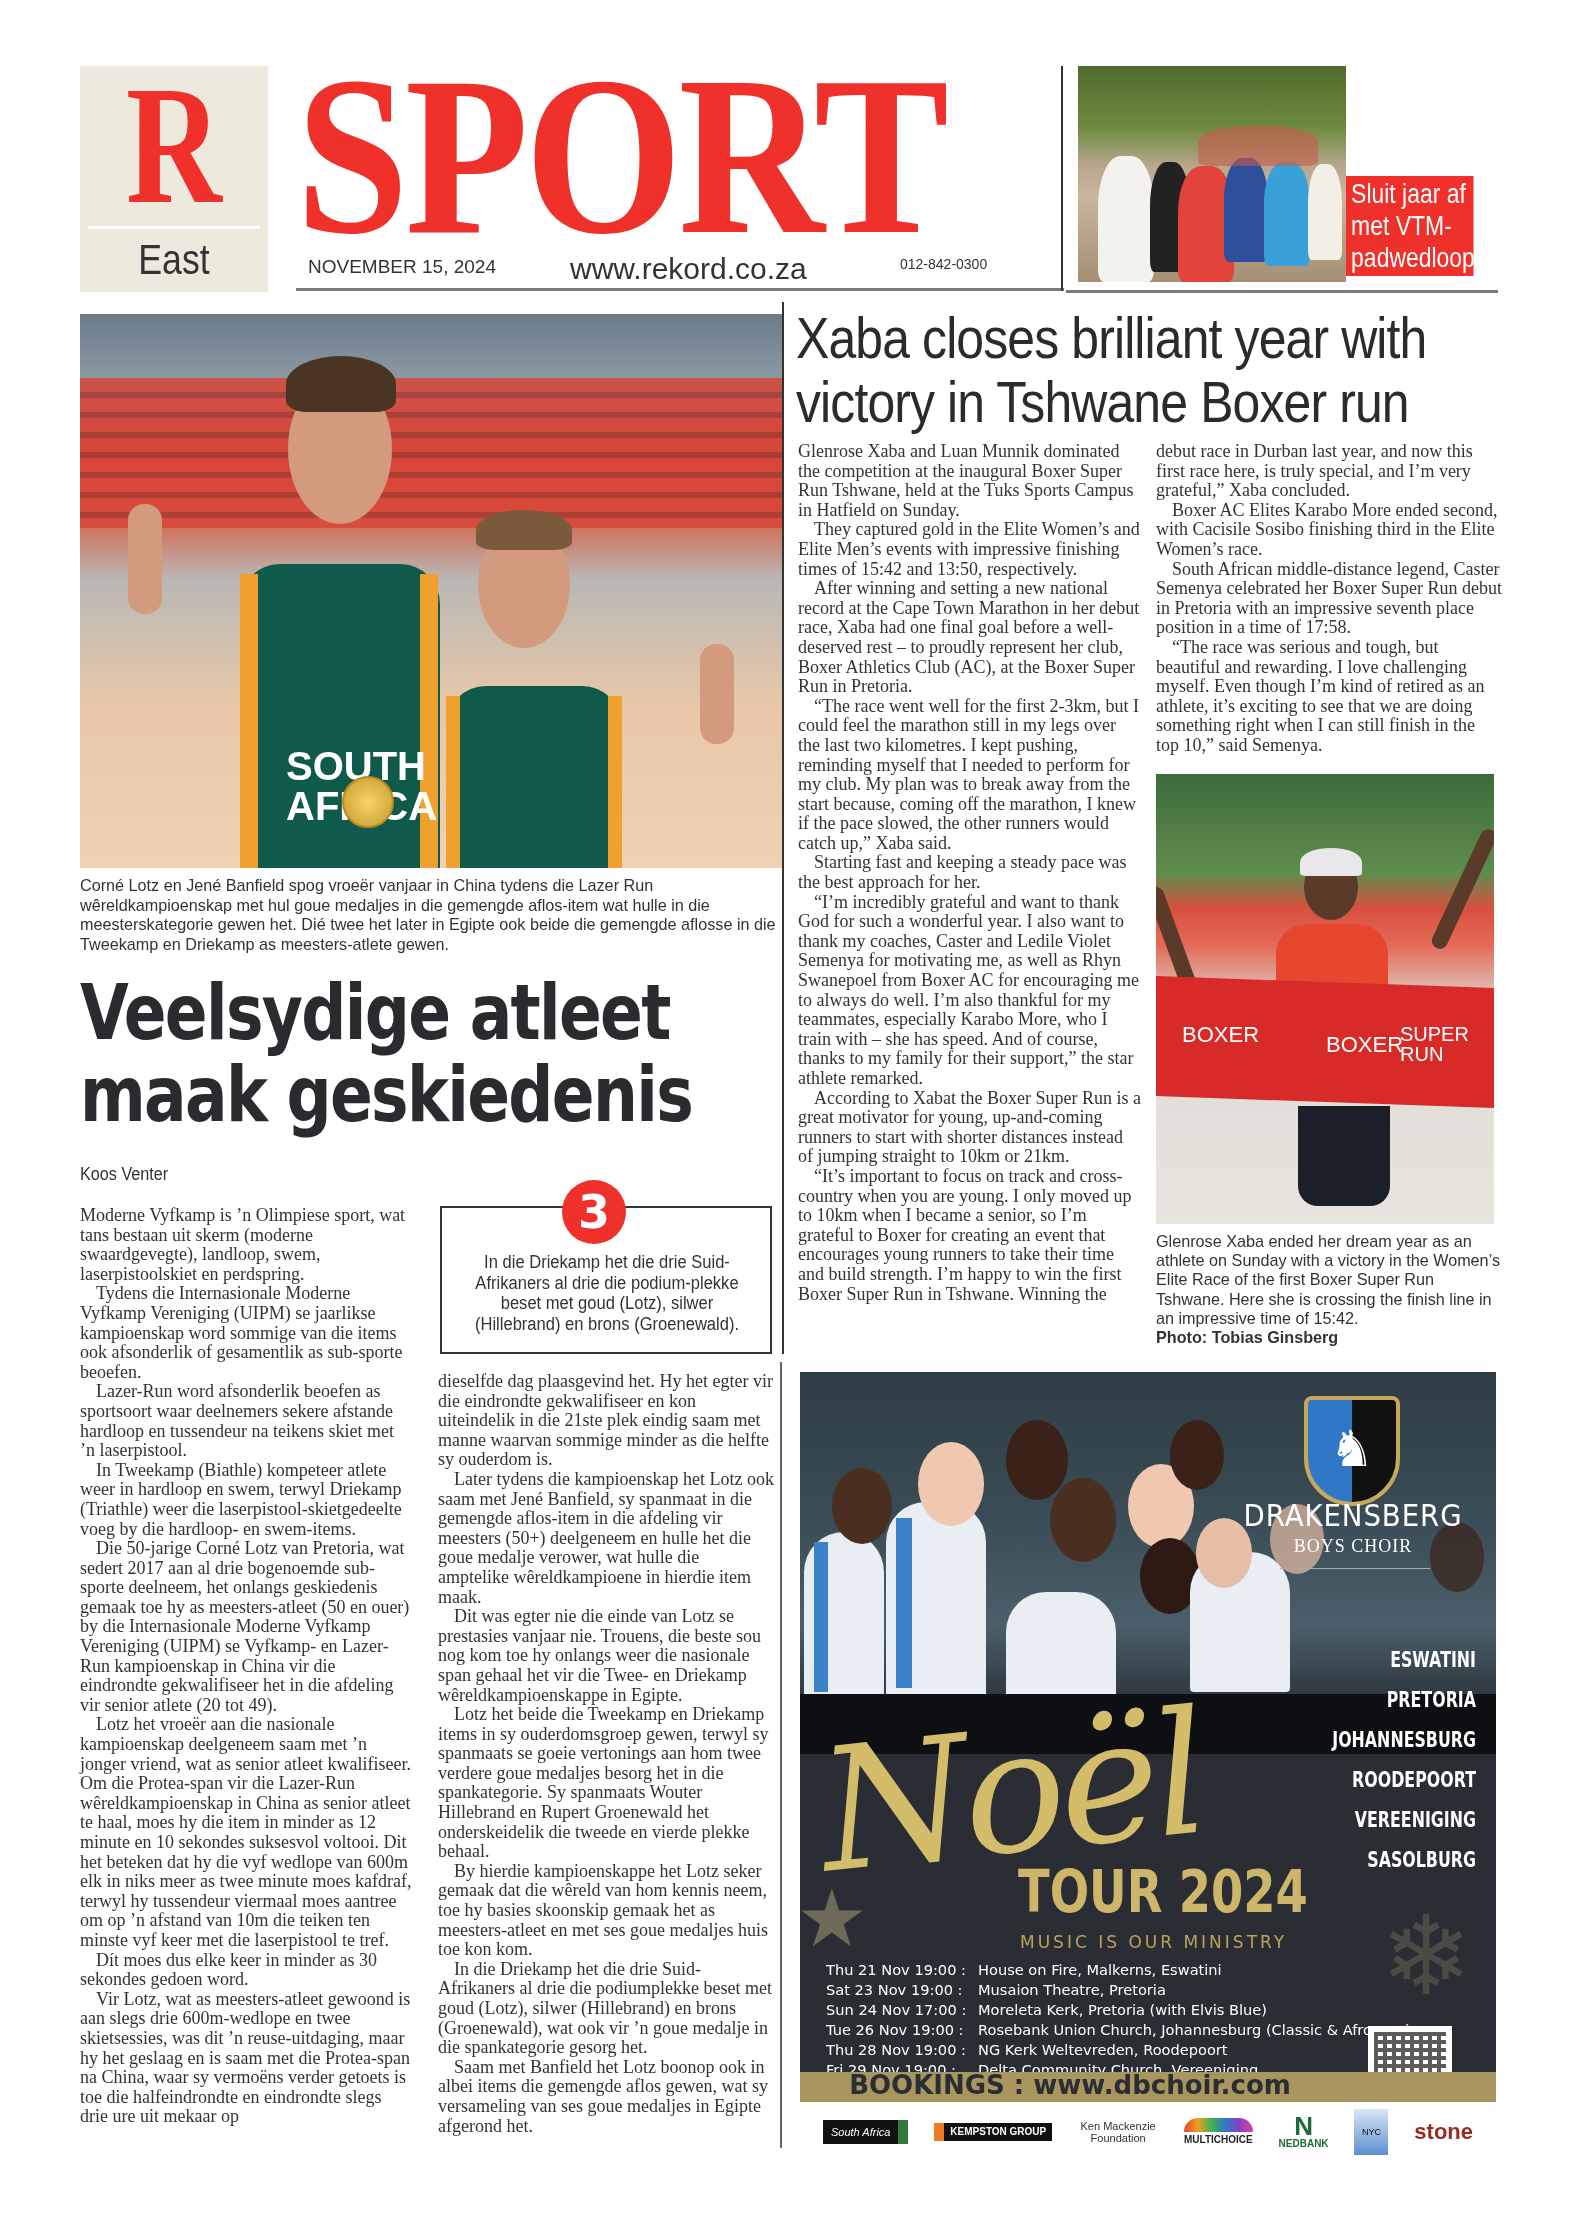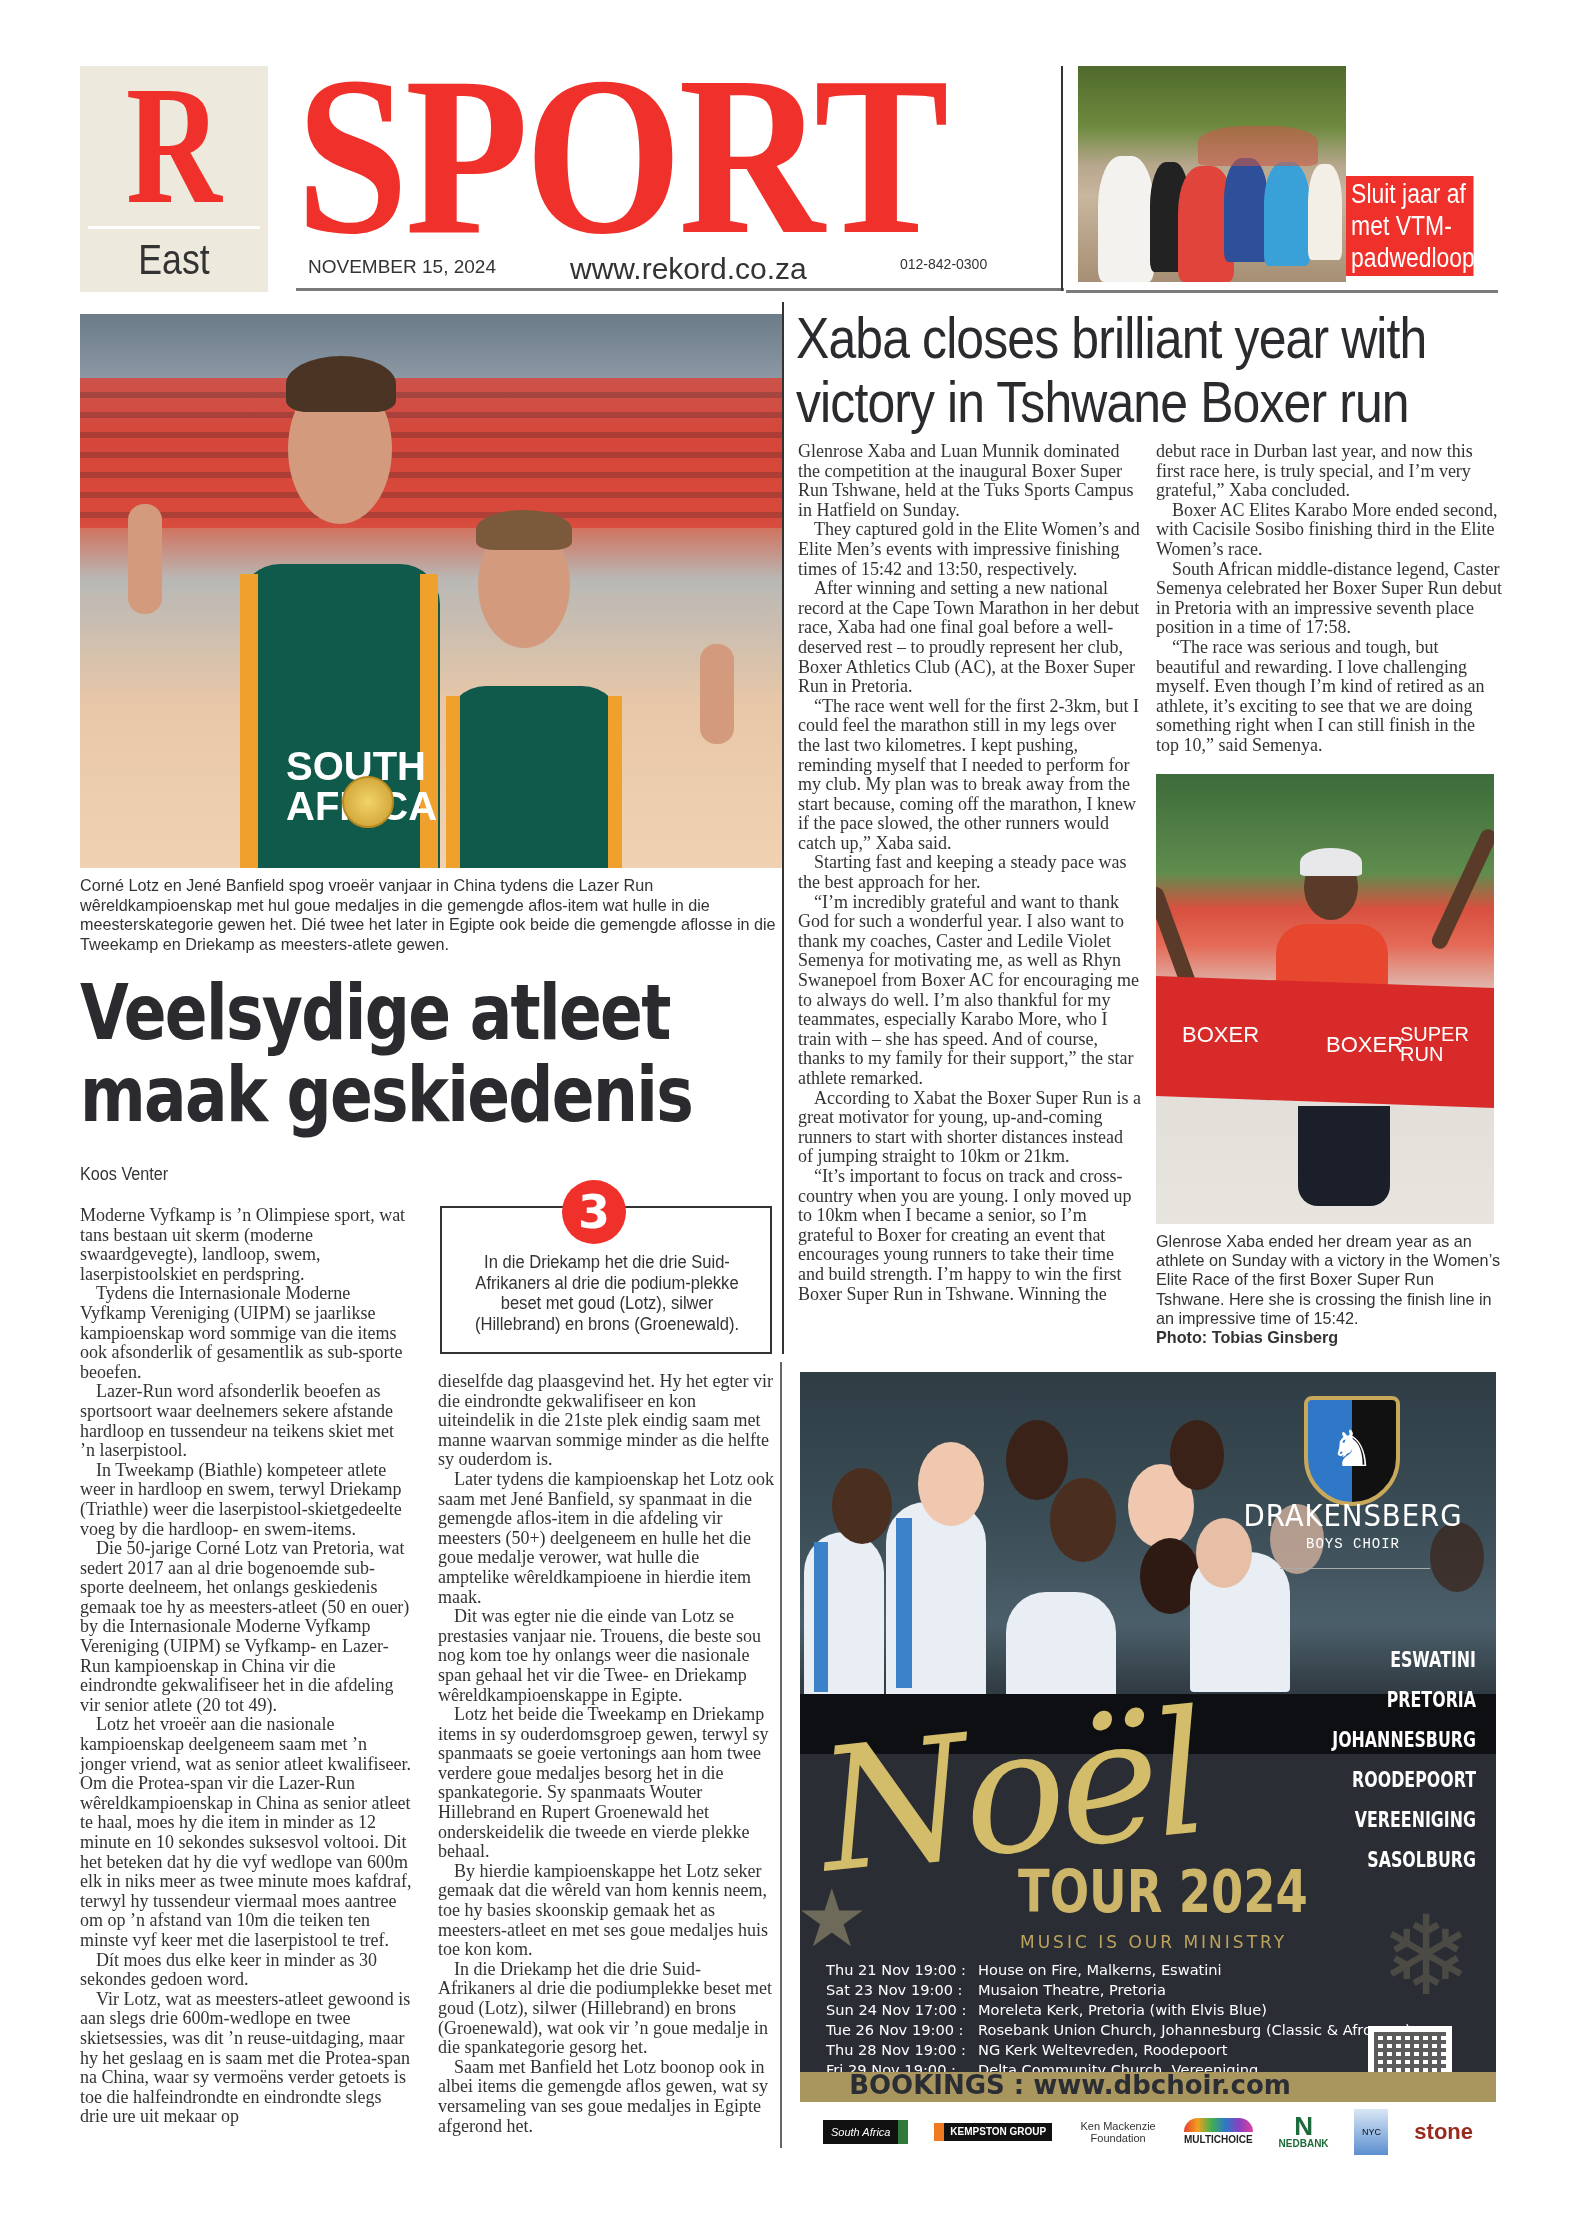--- a/index.html
+++ b/index.html
@@ -103,21 +103,21 @@
   .ad-photo .boy { position: absolute; background: #e9eef4; border-radius: 40px 40px 4px 4px; }
   .ad-photo .vest { position: absolute; background: #3b82c8; }
   .ad-photo .face { position: absolute; border-radius: 50%; }
   .ad-photo .piano { position: absolute; left: 0; right: 0; top: 322px; height: 60px; background: #0e0f12; }
   .ad-shield { position: absolute; left: 504px; top: 24px; width: 96px; height: 110px;
     background: linear-gradient(90deg, #2f78c8 50%, #111 50%); border: 4px solid #c8a85a; border-radius: 8px 8px 48px 48px; }
   .ad-shield-icon { position: absolute; left: 0; top: 20px; width: 100%; text-align: center; font-size: 50px; color: #fff; }
   .ad-brand { position: absolute; left: 420px; top: 126px; width: 266px; text-align: center; color: #fff;
     font-family: "DejaVu Sans", sans-serif; font-size: 30px; letter-spacing: 1px; transform: scaleX(0.92); }
   .ad-brand-sub { position: absolute; left: 420px; top: 164px; width: 266px; text-align: center; color: #fff;
-    font-family: Liberation Mono, monospace; font-size: 14px; letter-spacing: 1px; }
+    font-family: Liberation Serif, serif; font-size: 18px; letter-spacing: 1px; }
   .ad-brand-line { position: absolute; left: 480px; top: 196px; width: 150px; height: 1px; background: #aaa; }
 
   .ad-noel { position: absolute; left: 20px; top: 340px; font-family: "DejaVu Serif", serif; font-style: italic;
     font-size: 170px; line-height: 160px; color: #d4bd6a; transform: rotate(-6deg); letter-spacing: -6px; }
   .ad-tour { position: absolute; left: 218px; top: 486px; font-family: "DejaVu Sans", sans-serif; font-weight: bold;
     font-size: 58px; color: #cdb66a; transform: scaleX(0.8); transform-origin: left top; white-space: nowrap; }
   .ad-tagline { position: absolute; left: 220px; top: 560px; font-family: "DejaVu Sans", sans-serif; font-size: 17px;
     letter-spacing: 3px; color: #bca35b; white-space: nowrap; }
   .ad-cities { position: absolute; right: 20px; top: 268px; width: 200px; text-align: right; }
   .ad-city { display: block; font-family: "DejaVu Sans", sans-serif; font-weight: bold; color: #fff; font-size: 22px;

